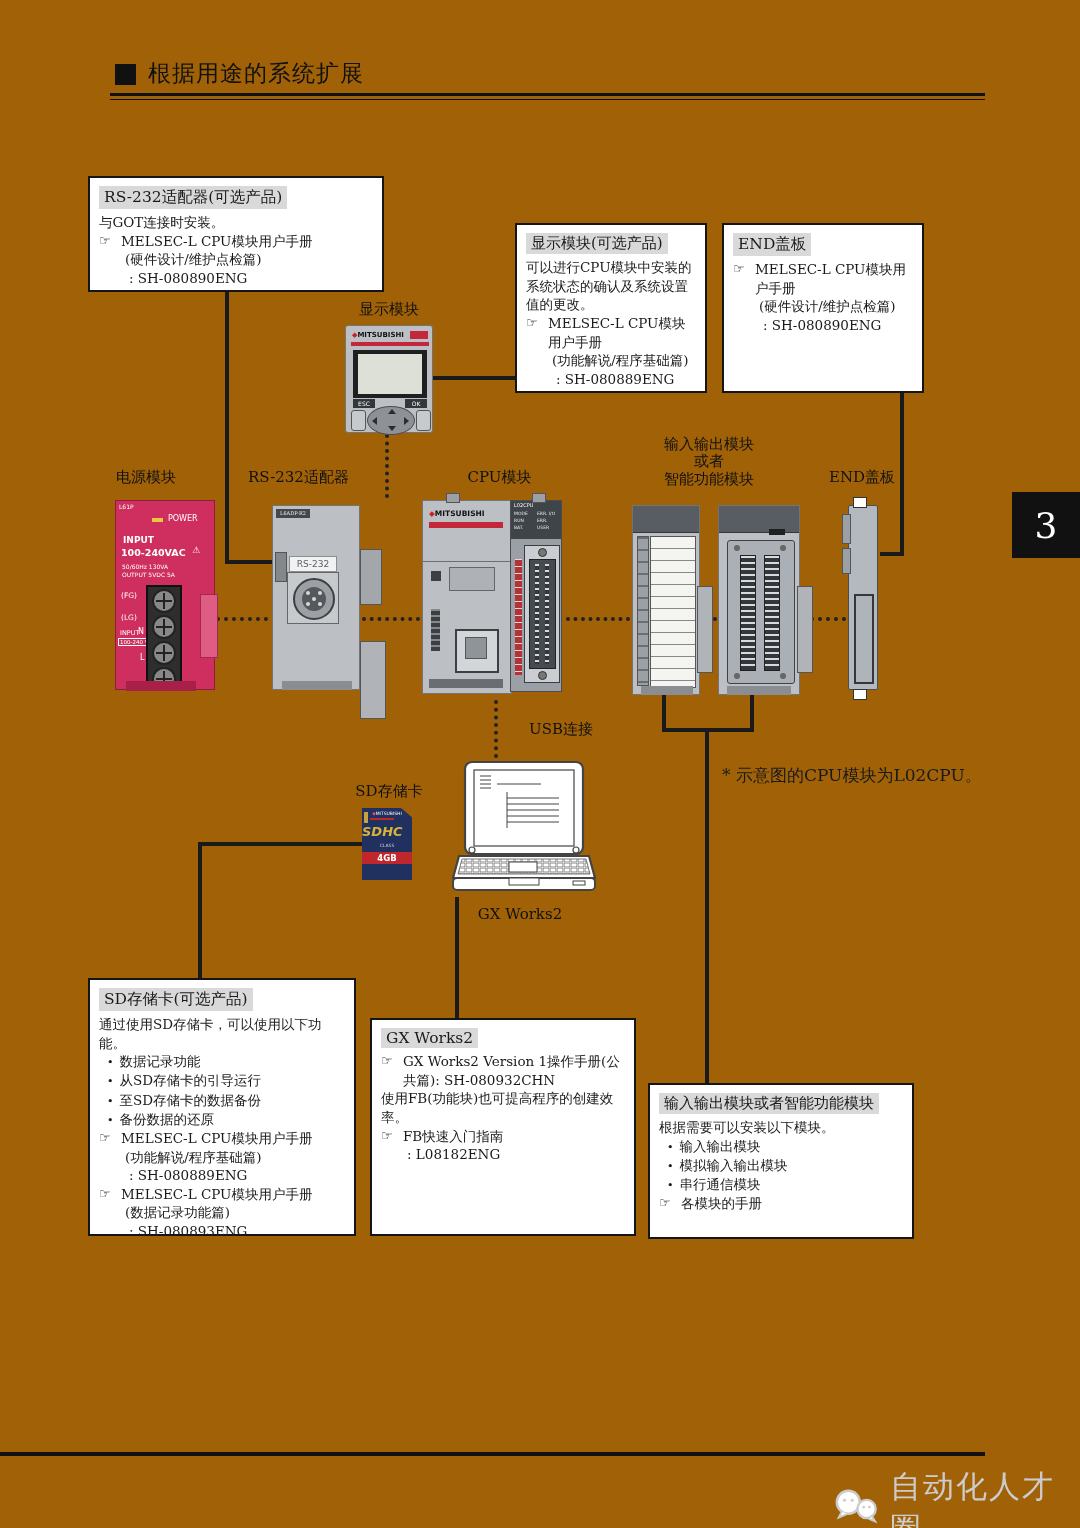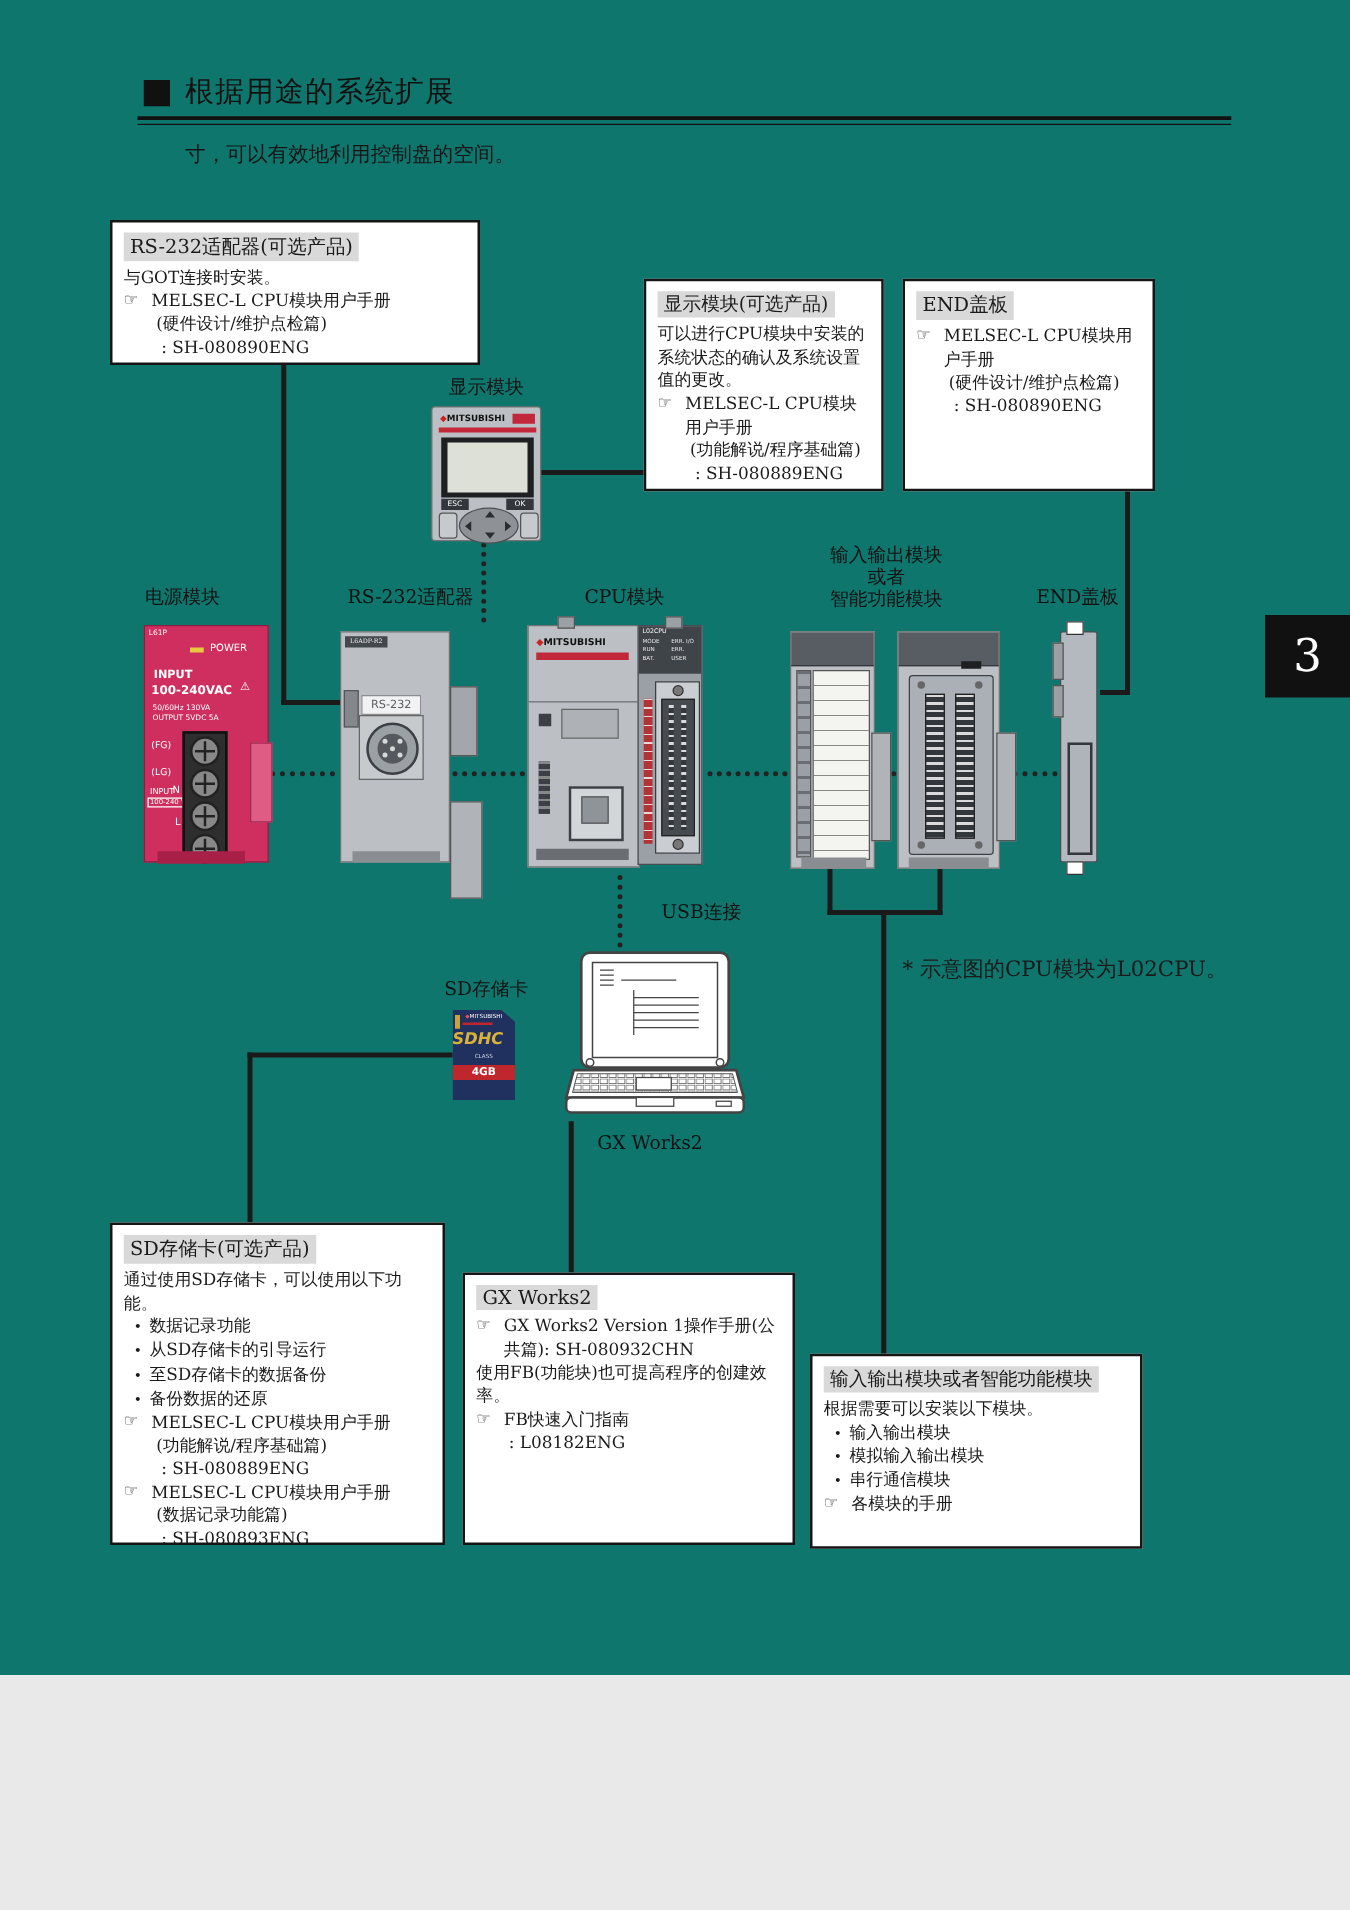--- a/index.html
+++ b/index.html
@@ -1,16 +1,16 @@
 <!DOCTYPE html>
 <html><head>
 <meta charset="utf-8">
 <style>
   html,body{margin:0;padding:0;background:#e9e9e9;}
-  #canvas{position:relative;width:1080px;height:1340px;background:#0f766e;margin:0 auto;
+  #canvas{position:relative;width:1080px;height:1528px;background:#a16207;margin:0 auto;
           font-family:"DejaVu Serif", serif;color:#1a1a1a;overflow:hidden;
           box-shadow:0 0 4px rgba(0,0,0,.25);}
   .abs{position:absolute;}
   
   .sq{width:21px;height:21px;background:#111;}
   .h1{font-size:23px;letter-spacing:1px;color:#111;}
   .rule-thick{height:3px;background:#111;}
   .rule-thin{height:1px;background:#111;}
   .intro{font-size:16.5px;line-height:1.65;color:#151515;}
   
@@ -51,21 +51,20 @@
 </head>
 <body>
 
 <div id="canvas">
 
   <div class="abs sq" style="left:115px;top:64px;"></div>
   <div class="abs h1" style="left:148px;top:58px;">根据用途的系统扩展</div>
   <div class="abs rule-thick" style="left:110px;top:93px;width:875px;"></div>
   <div class="abs rule-thin" style="left:110px;top:99px;width:875px;"></div>
   <div class="abs intro" style="left:148px;top:110px;width:840px;">
-    <div>寸，可以有效地利用控制盘的空间。</div>
   </div>
 
   <div class="ln" style="left:225px;top:292px;width:4px;height:272px;"></div>
   <div class="ln" style="left:225px;top:560px;width:47px;height:4px;"></div>
   <div class="ln" style="left:433px;top:376px;width:82px;height:4px;"></div>
   <div class="ln" style="left:900px;top:393px;width:4px;height:163px;"></div>
   <div class="ln" style="left:880px;top:552px;width:24px;height:4px;"></div>
   <div class="ln" style="left:662px;top:694px;width:4px;height:38px;"></div>
   <div class="ln" style="left:750px;top:694px;width:4px;height:38px;"></div>
   <div class="ln" style="left:662px;top:728px;width:92px;height:4px;"></div>
@@ -156,21 +155,21 @@
     <div class="blt"><span class="b">•</span><span>模拟输入输出模块</span></div>
     <div class="blt"><span class="b">•</span><span>串行通信模块</span></div>
     <div class="refline">
       <span class="hand">☞</span>
       <span>各模块的手册</span>
     </div>
   </div>
 
   <div class="abs lbl" style="left:345px;top:300px;width:88px;">显示模块</div>
   <div class="abs lbl" style="left:100px;top:468px;width:92px;">电源模块</div>
-  <div class="abs lbl" style="left:266px;top:468px;width:125px;">RS-232适配器</div>
+  <div class="abs lbl" style="left:236px;top:468px;width:125px;">RS-232适配器</div>
   <div class="abs lbl" style="left:452px;top:468px;width:95px;">CPU模块</div>
   <div class="abs lbl" style="left:650px;top:436px;width:118px;line-height:1.15;">
     <div>输入输出模块</div>
     <div>或者</div>
     <div>智能功能模块</div>
   </div>
   <div class="abs lbl" style="left:822px;top:468px;width:80px;">END盖板</div>
   <div class="abs lbl" style="left:516px;top:720px;width:90px;">USB连接</div>
   <div class="abs lbl" style="left:352px;top:782px;width:74px;">SD存储卡</div>
   <div class="abs lbl" style="left:465px;top:905px;width:110px;">GX Works2</div>

